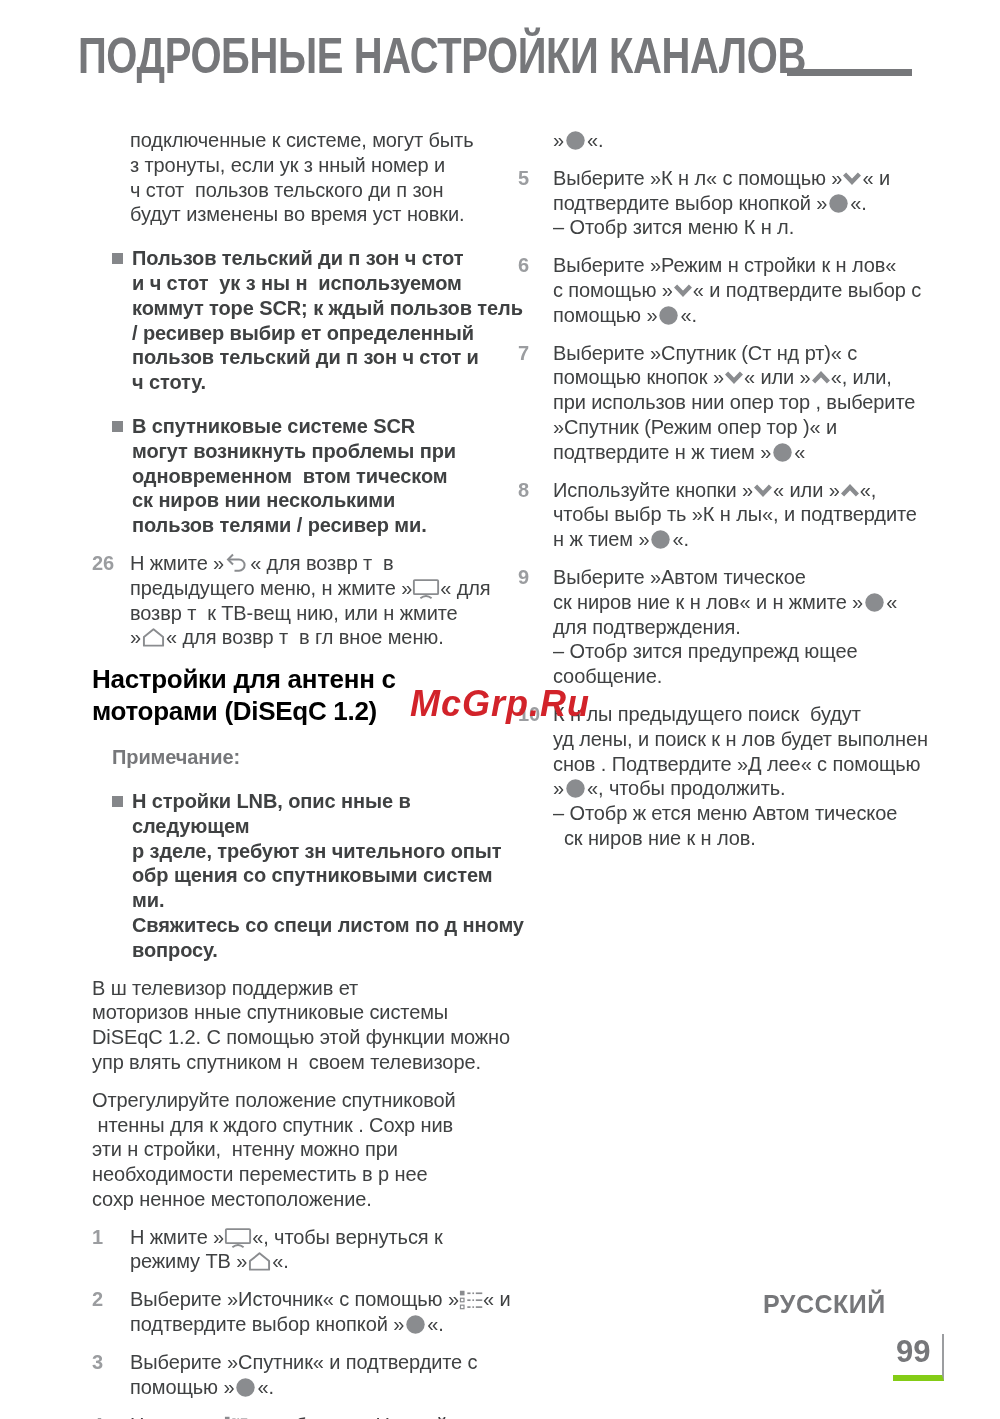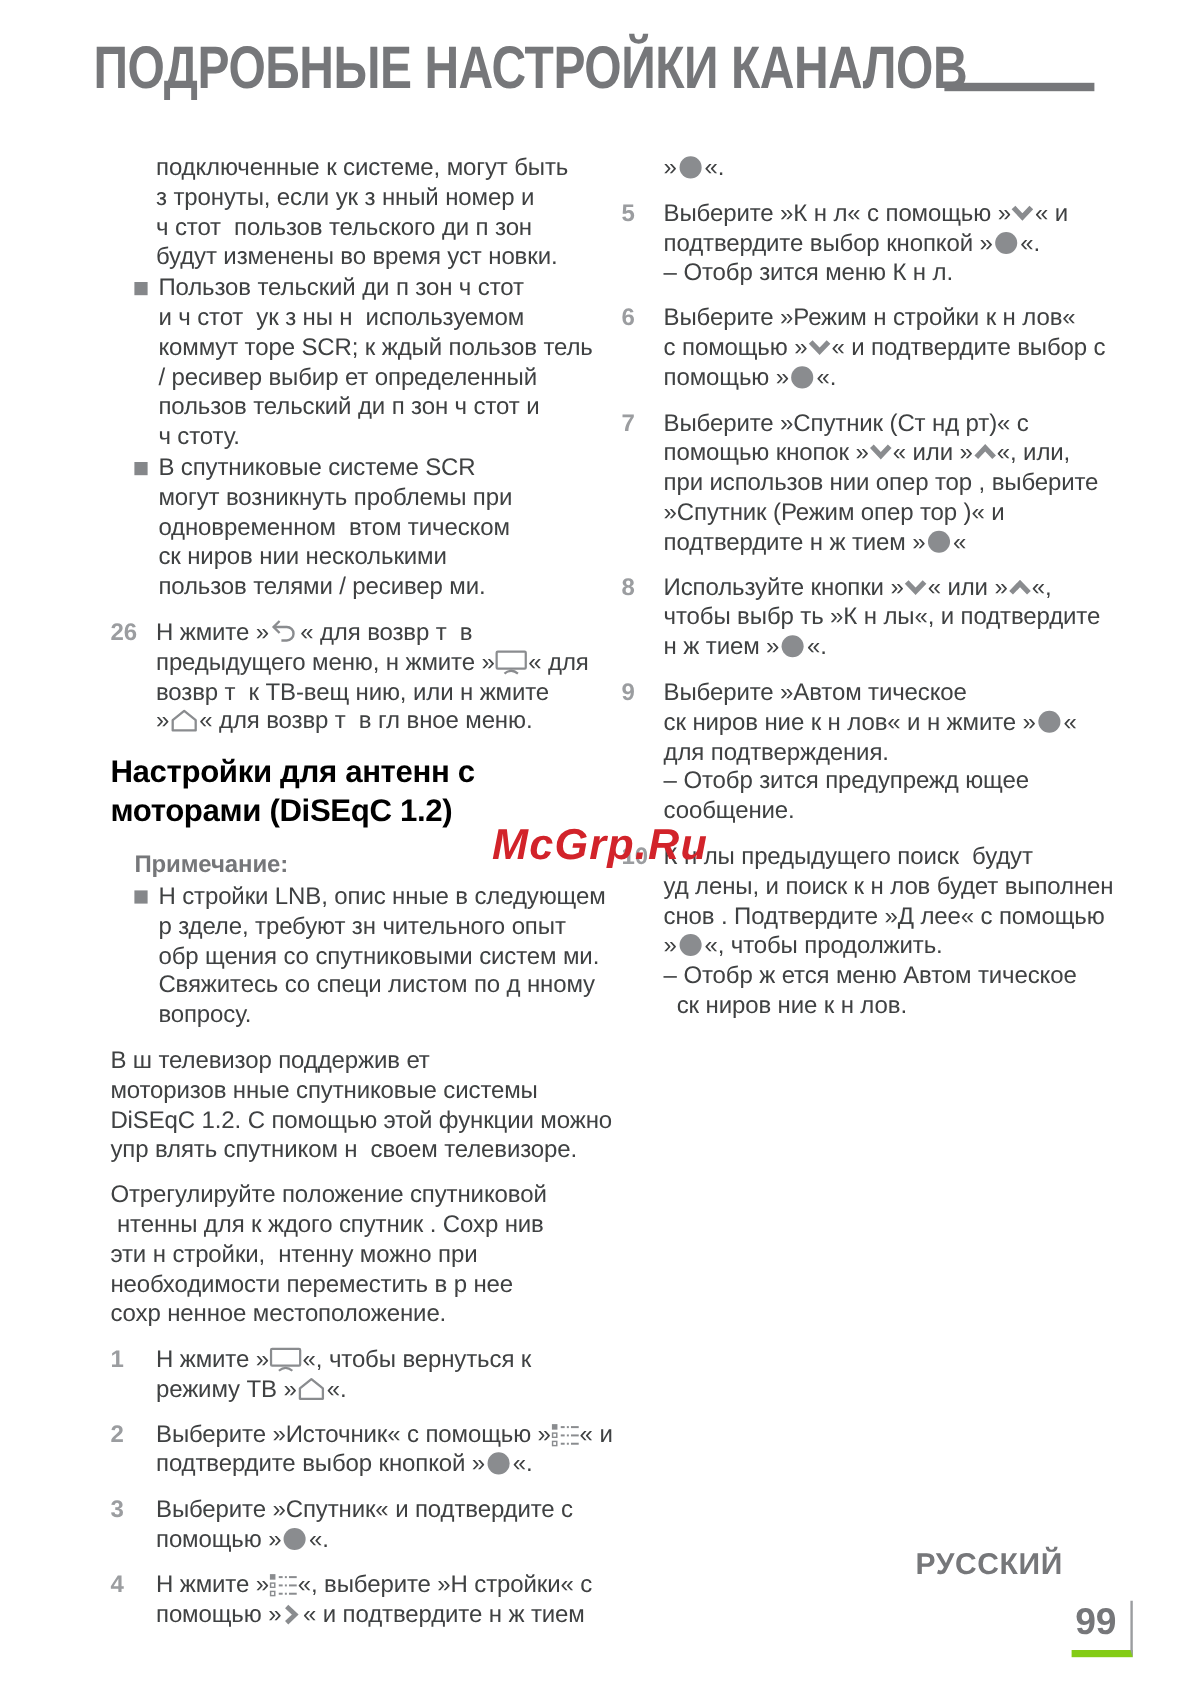--- a/index.html
+++ b/index.html
@@ -18,21 +18,21 @@
   .title-dash{
     position:absolute;left:787px;top:69px;width:125px;height:7px;
     background:#76777a;
   }
   .col{position:absolute;top:128px;}
   .col-left{left:92px;width:436px;}
   .col-right{left:518px;width:428px;}
   .seg,.plain{white-space:pre-wrap;}
   .indent{padding-left:38px;}
   .para{margin-top:13px;}
-  .bullet{display:flex;margin-top:1px;padding-left:20px;}
+  .bullet{display:flex;margin-top:19px;padding-left:20px;font-weight:bold;}
   .bullet .sq{flex:none;width:11px;height:11px;background:#85878a;margin:7px 9px 0 0;}
   .bullet .btxt{white-space:pre-wrap;}
   .step{display:flex;margin-top:13px;}
   .step .num{flex:none;width:38px;font-weight:bold;color:#9b9da0;}
   .col-right .step .num{width:35px;}
   .step .body{white-space:pre-wrap;flex:1;}
   .heading{
     margin-top:13px;font-size:26px;line-height:32px;font-weight:bold;
     color:#000000;white-space:pre-line;letter-spacing:-0.3px;
   }

